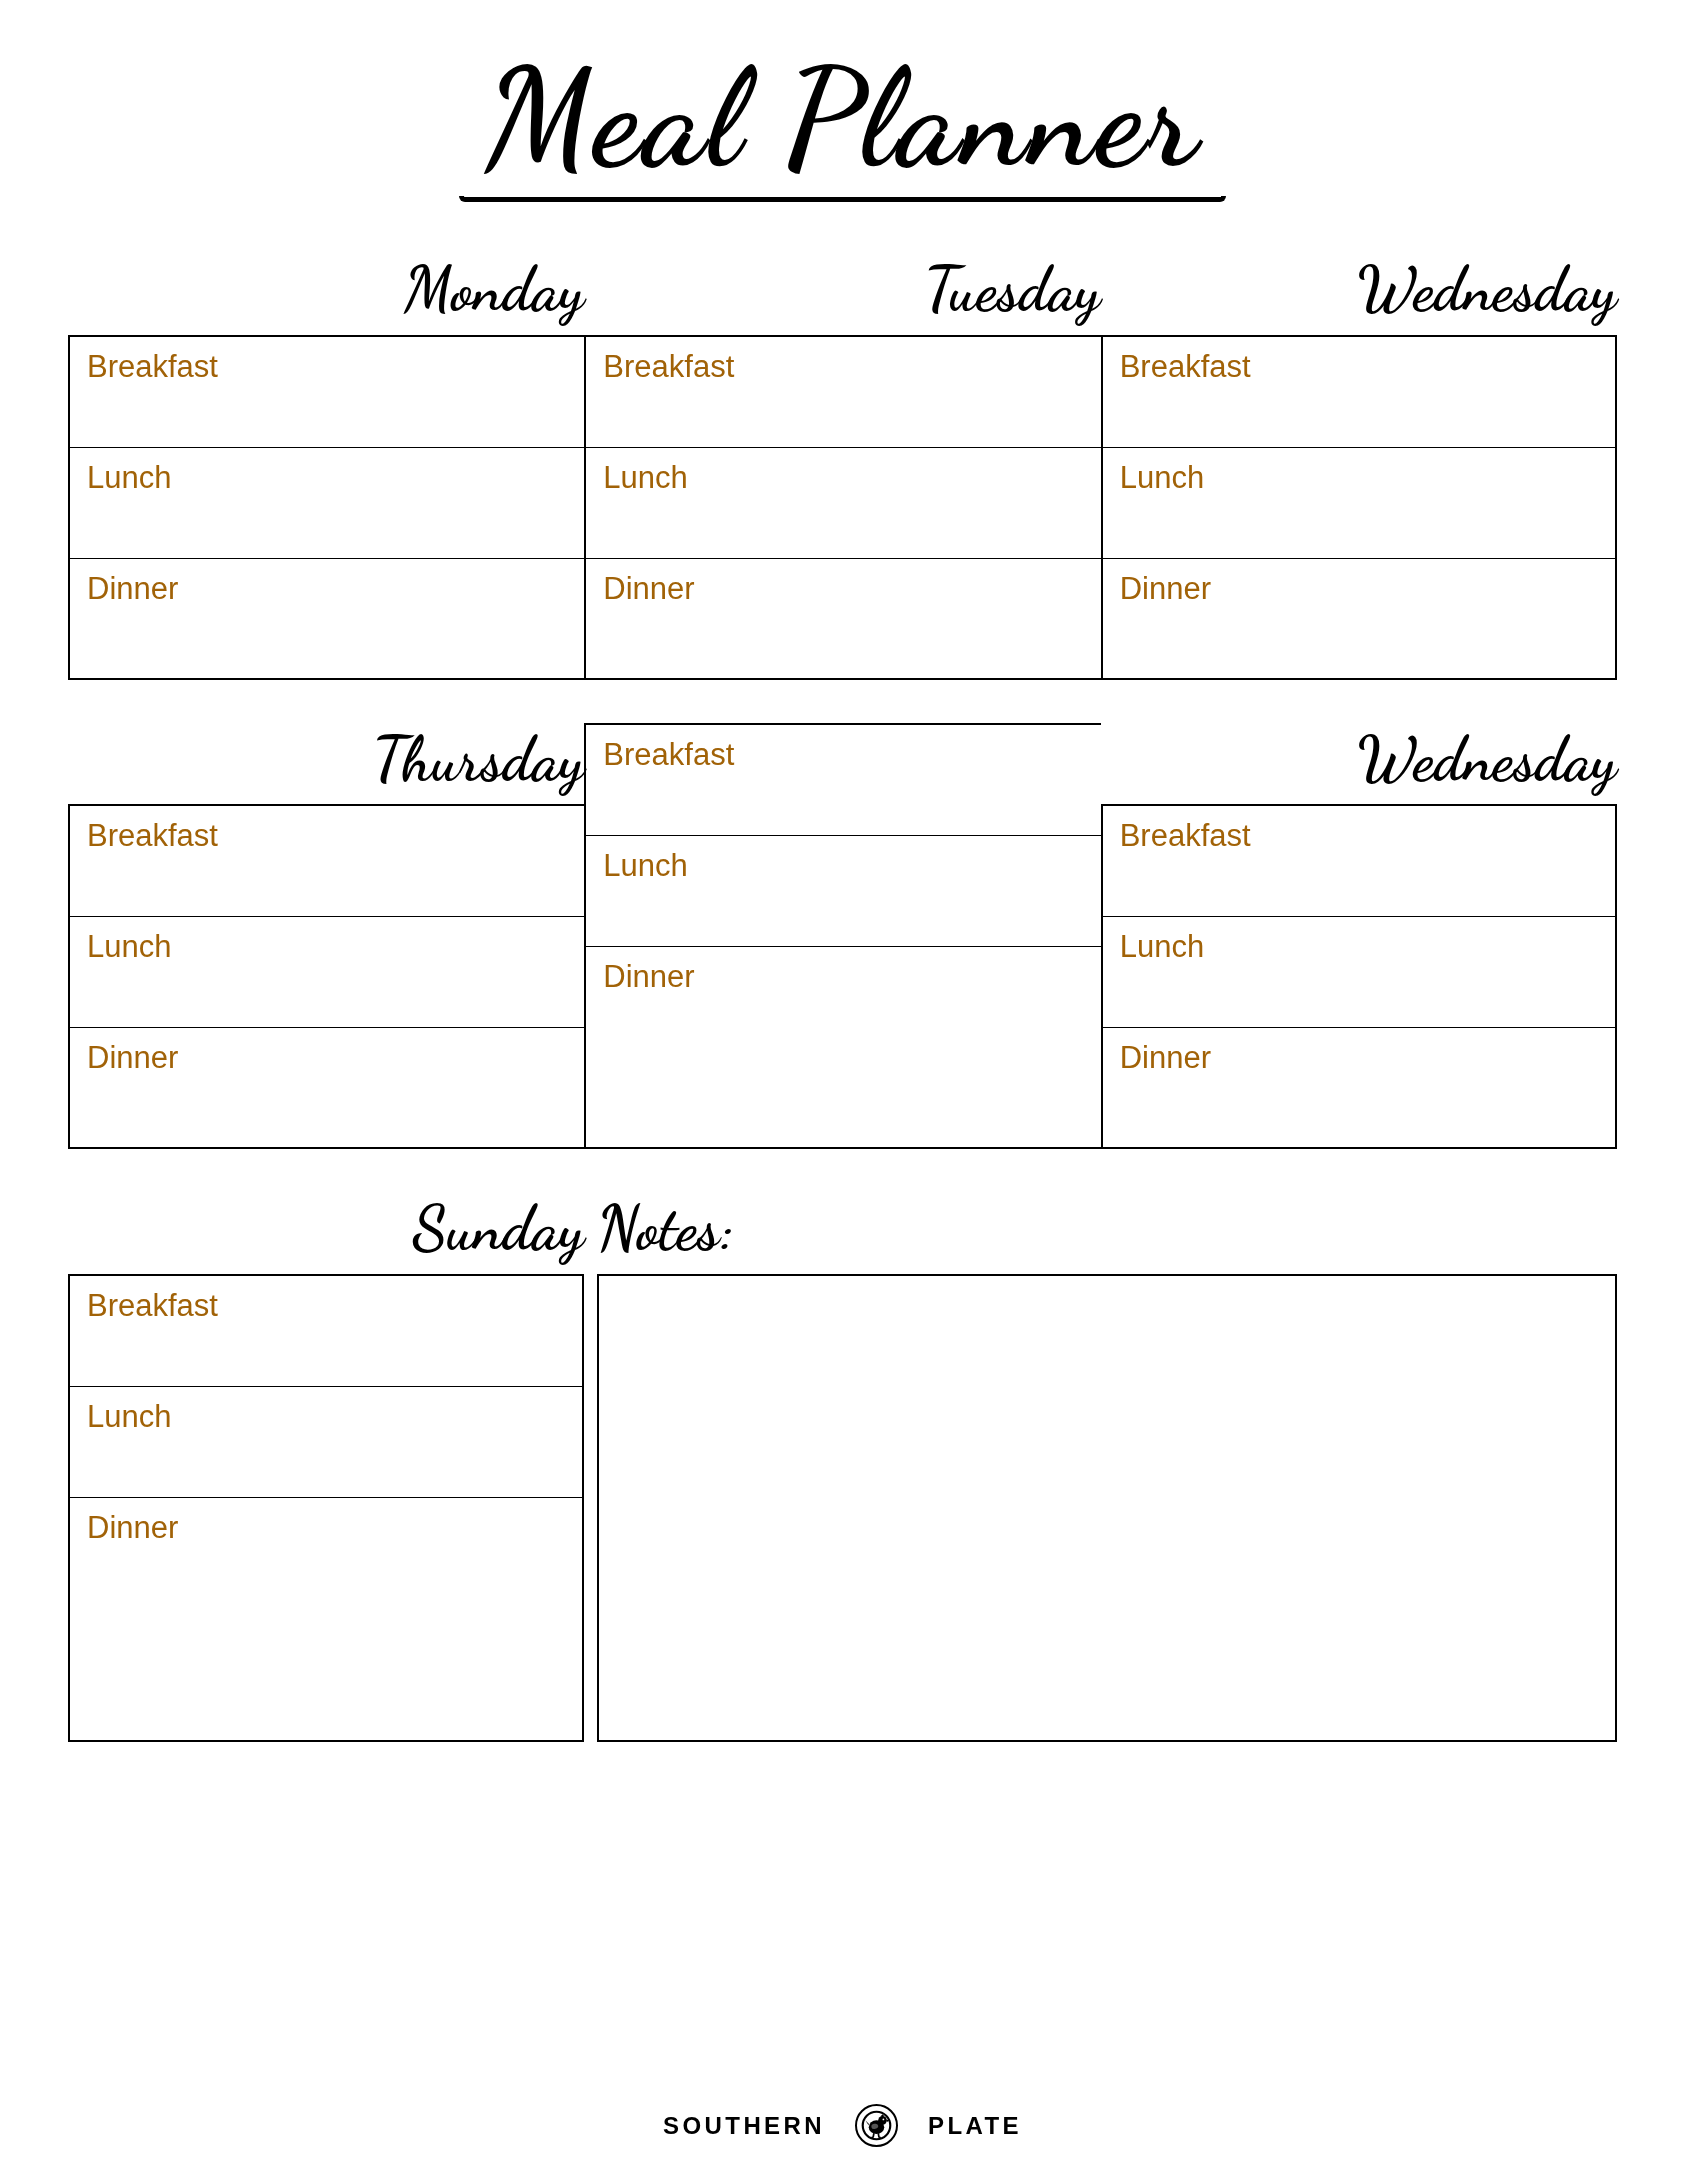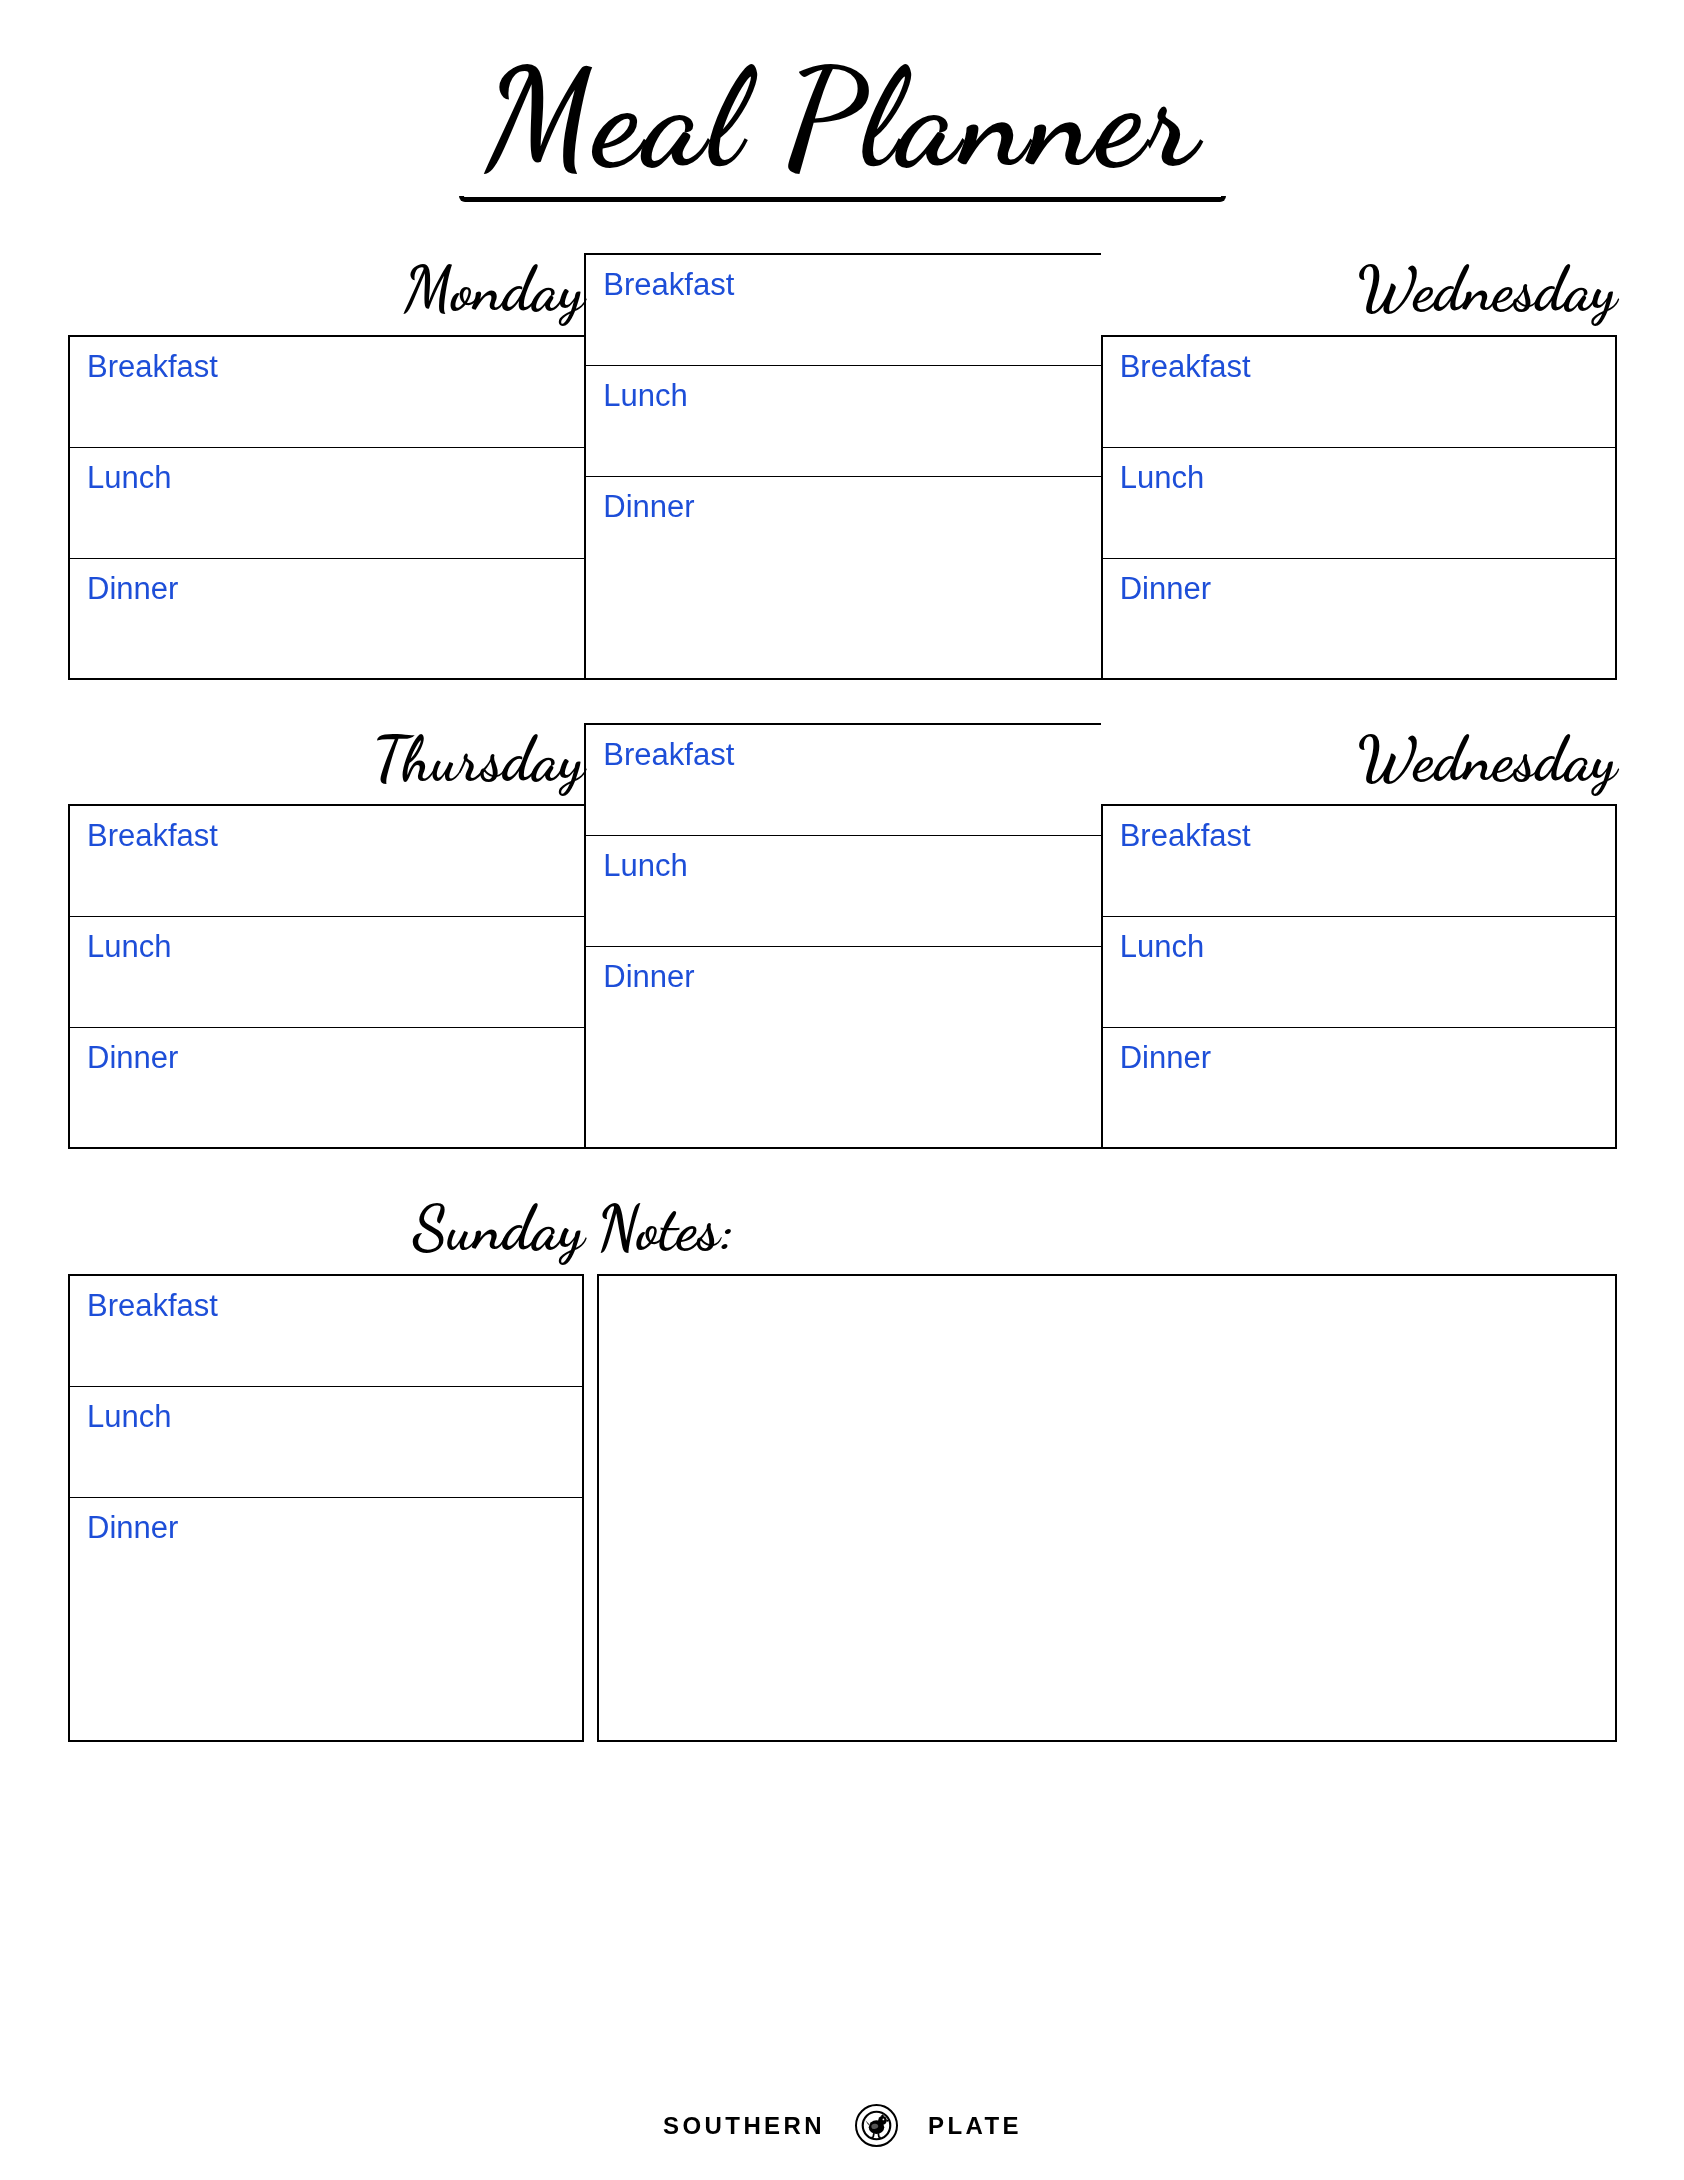--- a/index.html
+++ b/index.html
@@ -83,21 +83,21 @@
       flex-direction: column;
     }
 
     .meal-cell:last-child {
       border-bottom: none;
       min-height: 119px;
     }
 
     .meal-label {
       font-size: 31px;
-      color: #1d4ed8;
+      color: #a16207;
       font-family: Arial, sans-serif;
     }
 
     .bottom-row {
       display: grid;
       grid-template-columns: 1fr 2fr;
       gap: 0;
       width: 100%;
       margin-bottom: 51px;
     }
@@ -180,20 +180,21 @@
         </div>
         <div class="meal-cell">
           <span class="meal-label">Lunch</span>
         </div>
         <div class="meal-cell">
           <span class="meal-label">Dinner</span>
         </div>
       </div>
     </div>
     <div class="day-column">
+      <div class="day-label">Tuesday</div>
       <div class="day-box">
         <div class="meal-cell">
           <span class="meal-label">Breakfast</span>
         </div>
         <div class="meal-cell">
           <span class="meal-label">Lunch</span>
         </div>
         <div class="meal-cell">
           <span class="meal-label">Dinner</span>
         </div>

